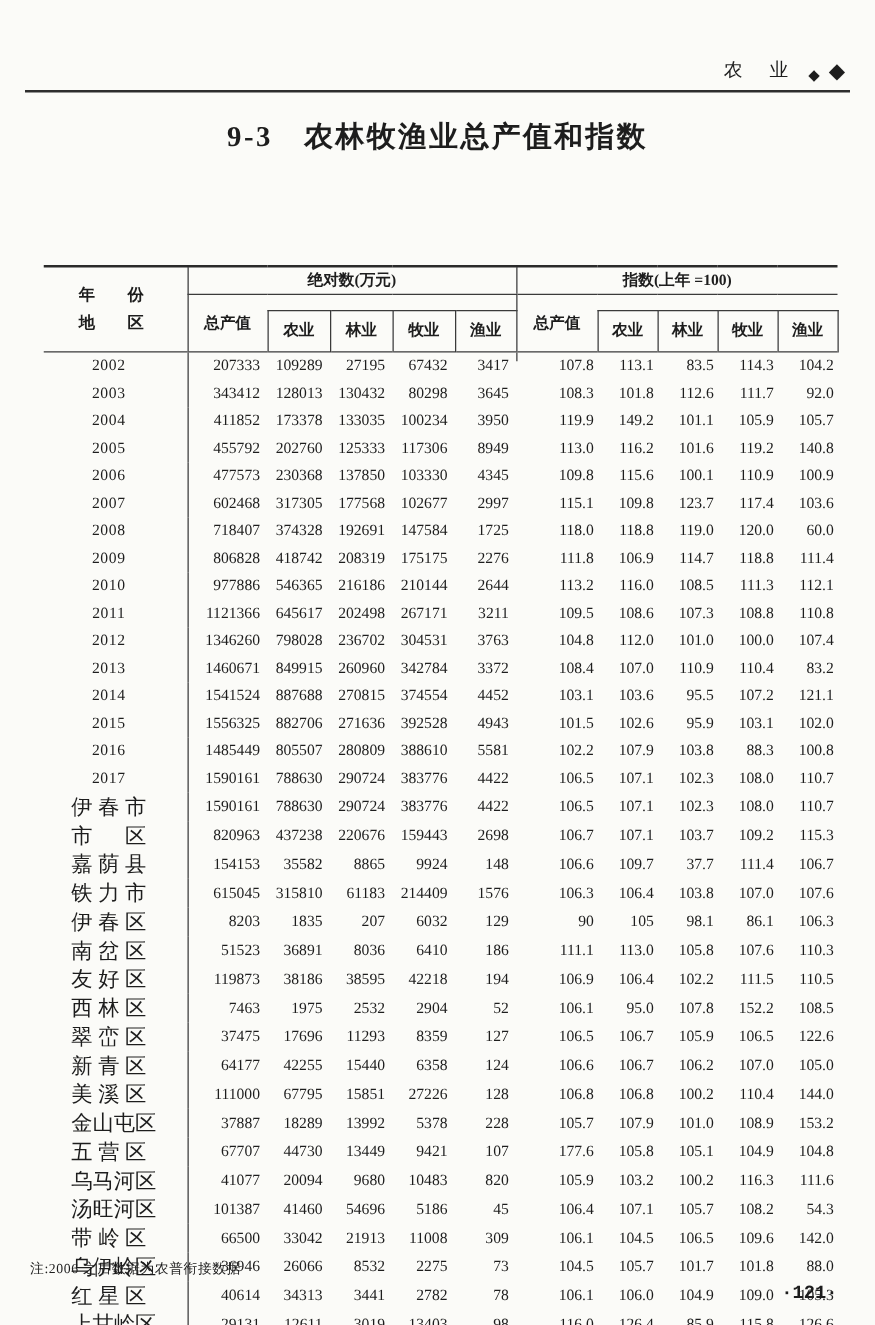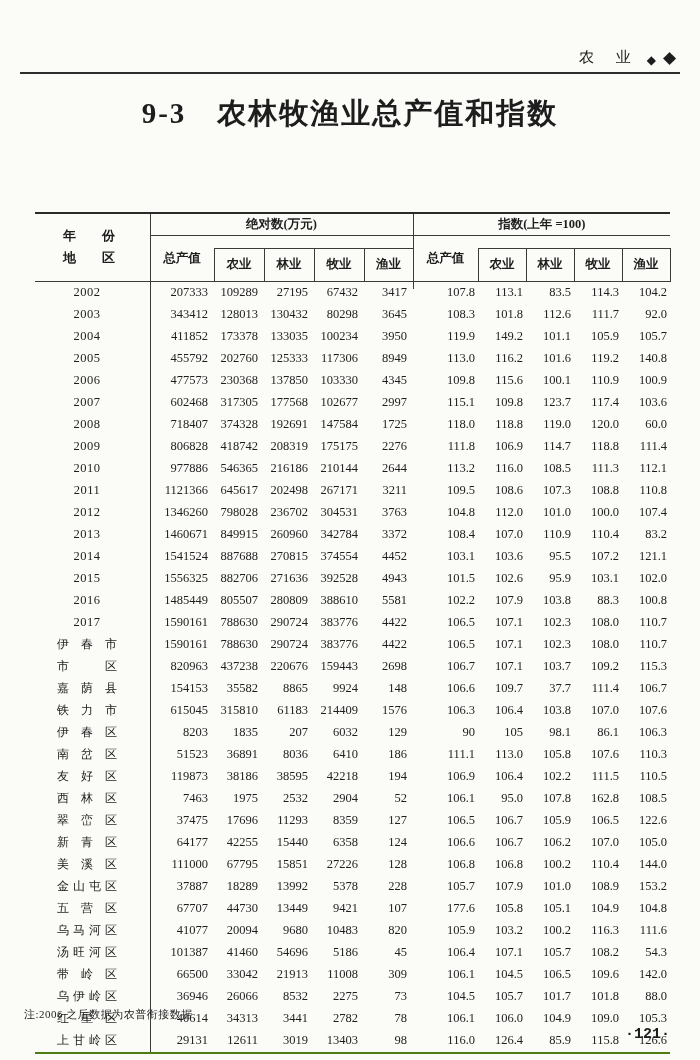--- a/index.html
+++ b/index.html
@@ -26,21 +26,21 @@
   .dia-large{font-size:17px;line-height:1;font-family:"DejaVu Sans",sans-serif;}
   .top-rule{
     position:absolute;top:72px;left:20px;width:660px;
     border-top:2.5px solid #2e2e2e;
   }
 
   
   .title{
     position:absolute;top:94px;left:0;width:700px;
     text-align:center;
-    font-size:29px;font-weight:bold;letter-spacing:2px;
+    font-size:23px;font-weight:bold;letter-spacing:2px;
   }
 
   
   .table-wrap{position:absolute;top:164px;left:35px;}
   table{
     border-collapse:collapse;table-layout:fixed;
     width:635px;
     border-top:2px solid #2a2a2a;
     border-bottom:2px solid #4d7c0f;
     margin-top:48px;
@@ -66,21 +66,21 @@
   tbody tr td{height:22px;font-size:12.5px;white-space:nowrap;}
   tbody tr:first-child td{border-top:1px solid #3a3a3a;}
   tbody tr:first-child td.tick{
     background:linear-gradient(#3a3a3a,#3a3a3a) left top/1px 7px no-repeat;
   }
   td.num{text-align:right;padding-right:6px;}
   td.num.idx{padding-right:3px;}
   .lbl{display:inline-block;width:60px;margin-left:22px;}
   .lbl.year{text-align:center;letter-spacing:0.5px;}
   .lbl.region{
-    font-size:12px;
+    font-size:17px;
     text-align:justify;text-align-last:justify;
   }
 
   
   .footnote{
     position:absolute;top:1007px;left:24px;
     font-size:11px;letter-spacing:0.5px;
   }
   .page-number{
     position:absolute;top:1026px;right:30px;
@@ -451,21 +451,21 @@
           <tr>
             <td class="label-col"><span class="lbl region">西 林 区</span></td>
             <td class="num">7463</td>
             <td class="num">1975</td>
             <td class="num">2532</td>
             <td class="num">2904</td>
             <td class="num">52</td>
             <td class="num idx">106.1</td>
             <td class="num idx">95.0</td>
             <td class="num idx">107.8</td>
-            <td class="num idx">162.8</td>
+            <td class="num idx">152.2</td>
             <td class="num idx">108.5</td>
           </tr>
           <tr>
             <td class="label-col"><span class="lbl region">翠 峦 区</span></td>
             <td class="num">37475</td>
             <td class="num">17696</td>
             <td class="num">11293</td>
             <td class="num">8359</td>
             <td class="num">127</td>
             <td class="num idx">106.5</td>

